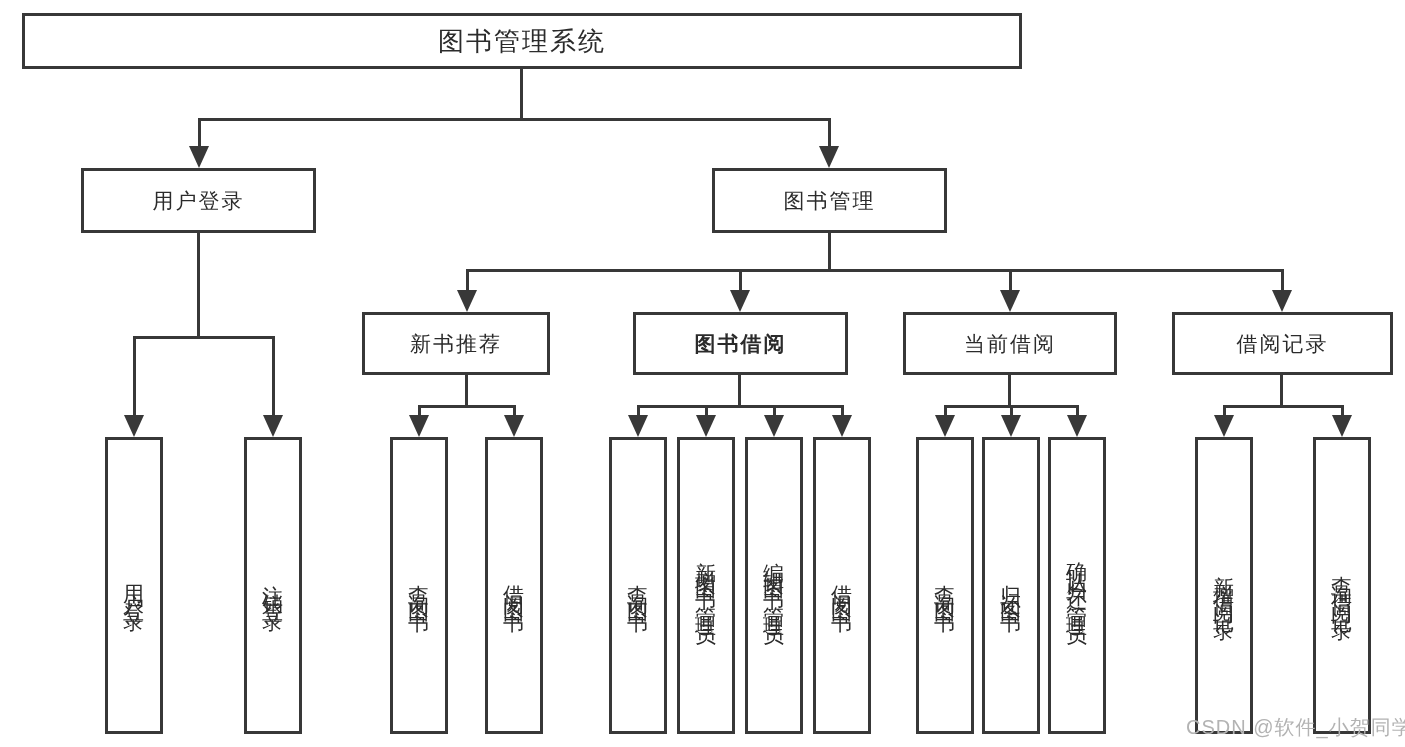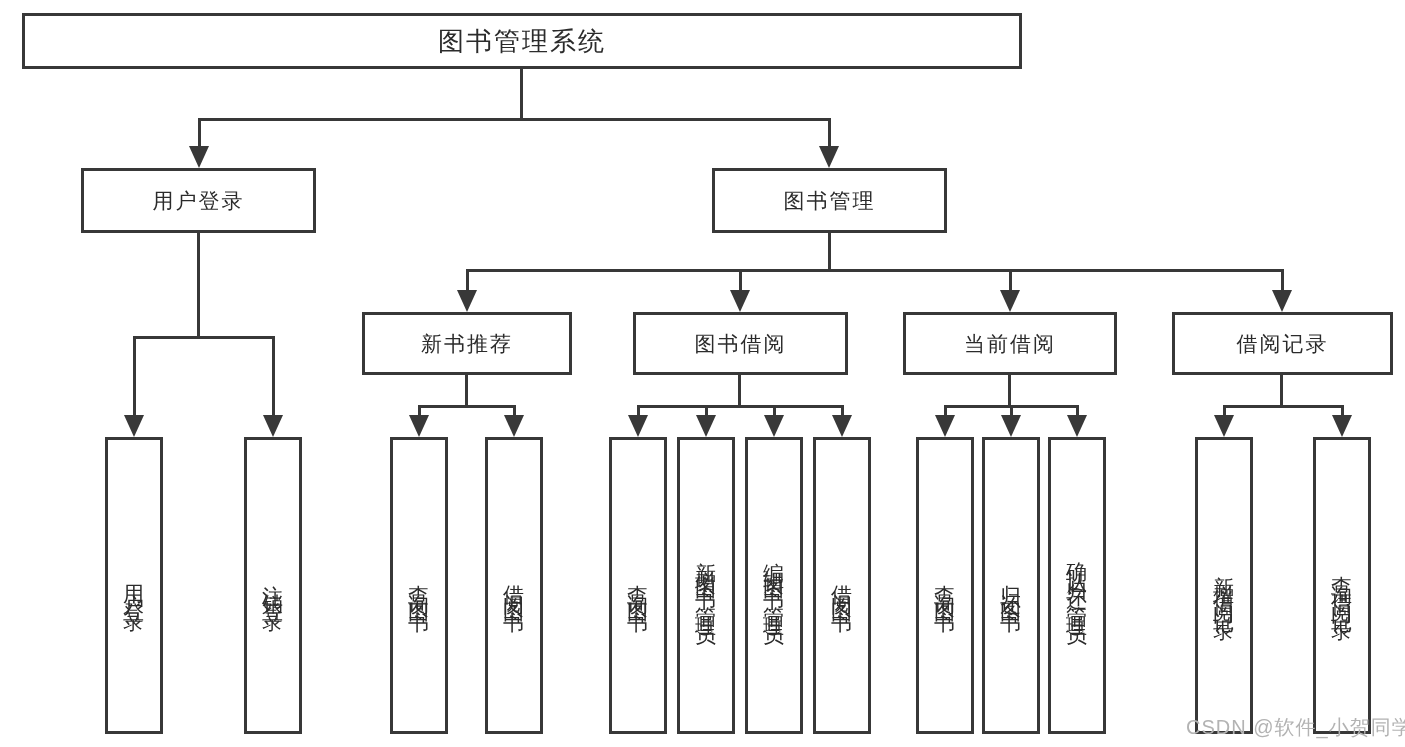--- a/index.html
+++ b/index.html
@@ -89,24 +89,24 @@
     <span>图书管理系统</span>
   </div>
 
   <div class="box" style="left:81px; top:168px; width:235px; height:65px;">
     <span>用户登录</span>
   </div>
   <div class="box" style="left:712px; top:168px; width:235px; height:65px;">
     <span>图书管理</span>
   </div>
 
-  <div class="box" style="left:362px; top:312px; width:210px; height:63px;">
+  <div class="box" style="left:362px; top:312px; width:188px; height:63px;">
     <span>新书推荐</span>
   </div>
-  <div class="box" style="left:633px; top:312px; width:215px; height:63px;">
+  <div class="box" style="left:633px; top:312px; width:215px; height:63px;font-weight:bold;">
     <span>图书借阅</span>
   </div>
   <div class="box" style="left:903px; top:312px; width:214px; height:63px;text-align:center;">
     <span>当前借阅</span>
   </div>
   <div class="box" style="left:1172px; top:312px; width:221px; height:63px;">
     <span>借阅记录</span>
   </div>
 
   <div class="box vbox" style="left:105px; top:437px; width:58px; height:297px;">

